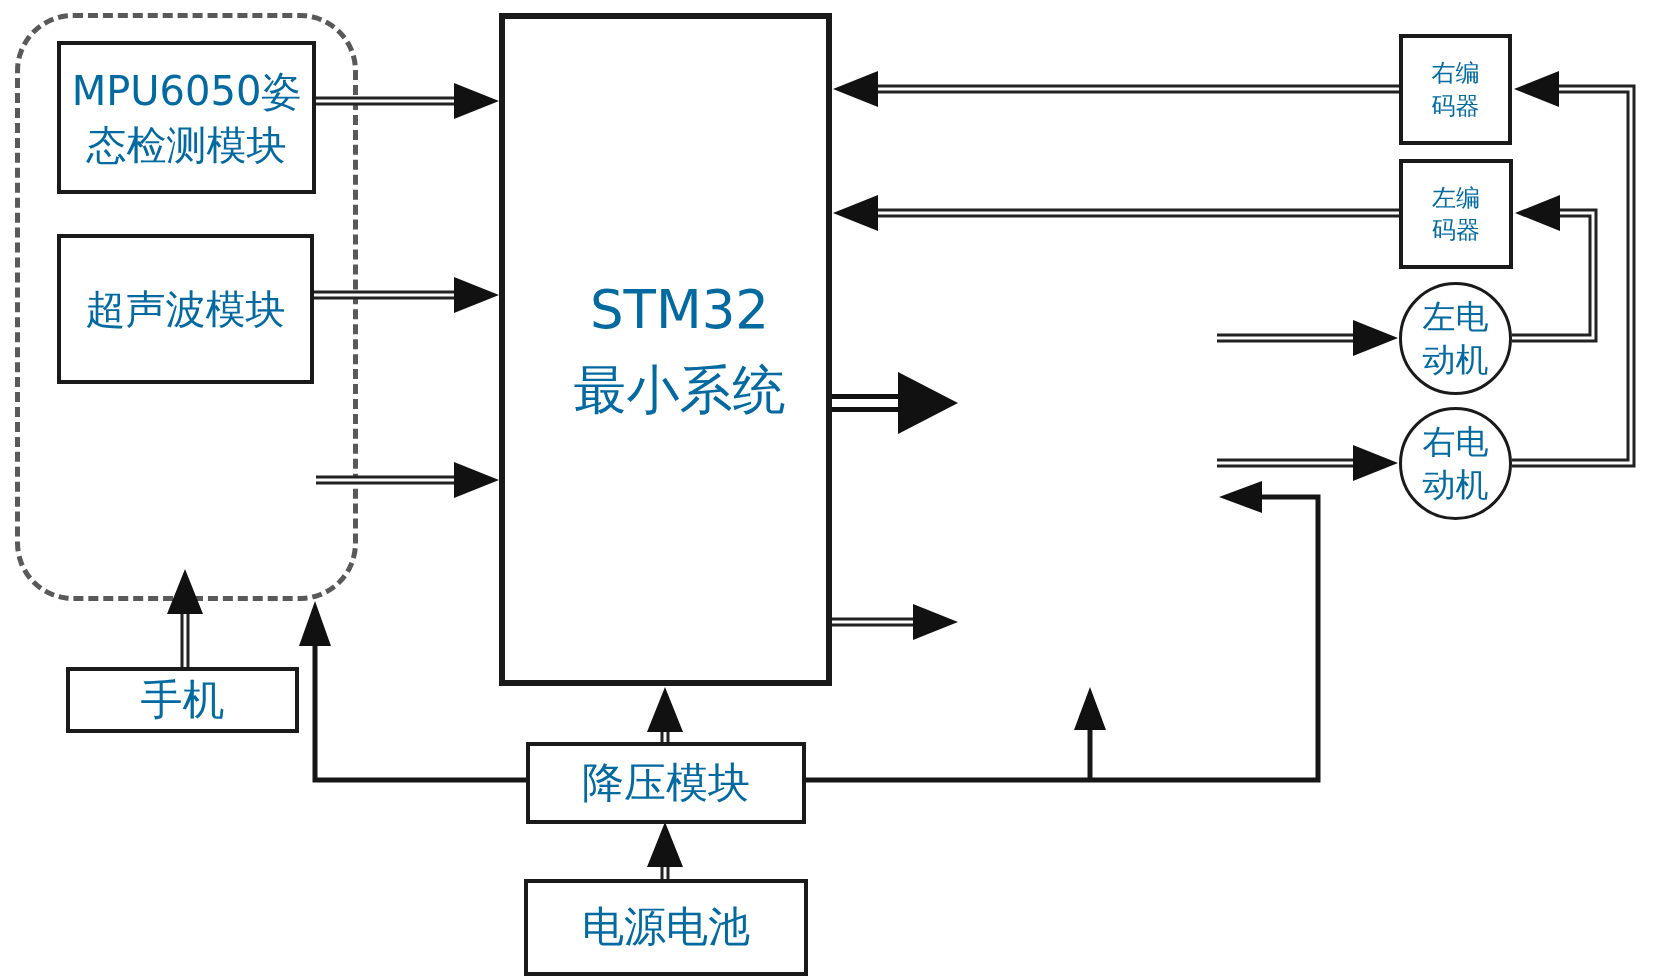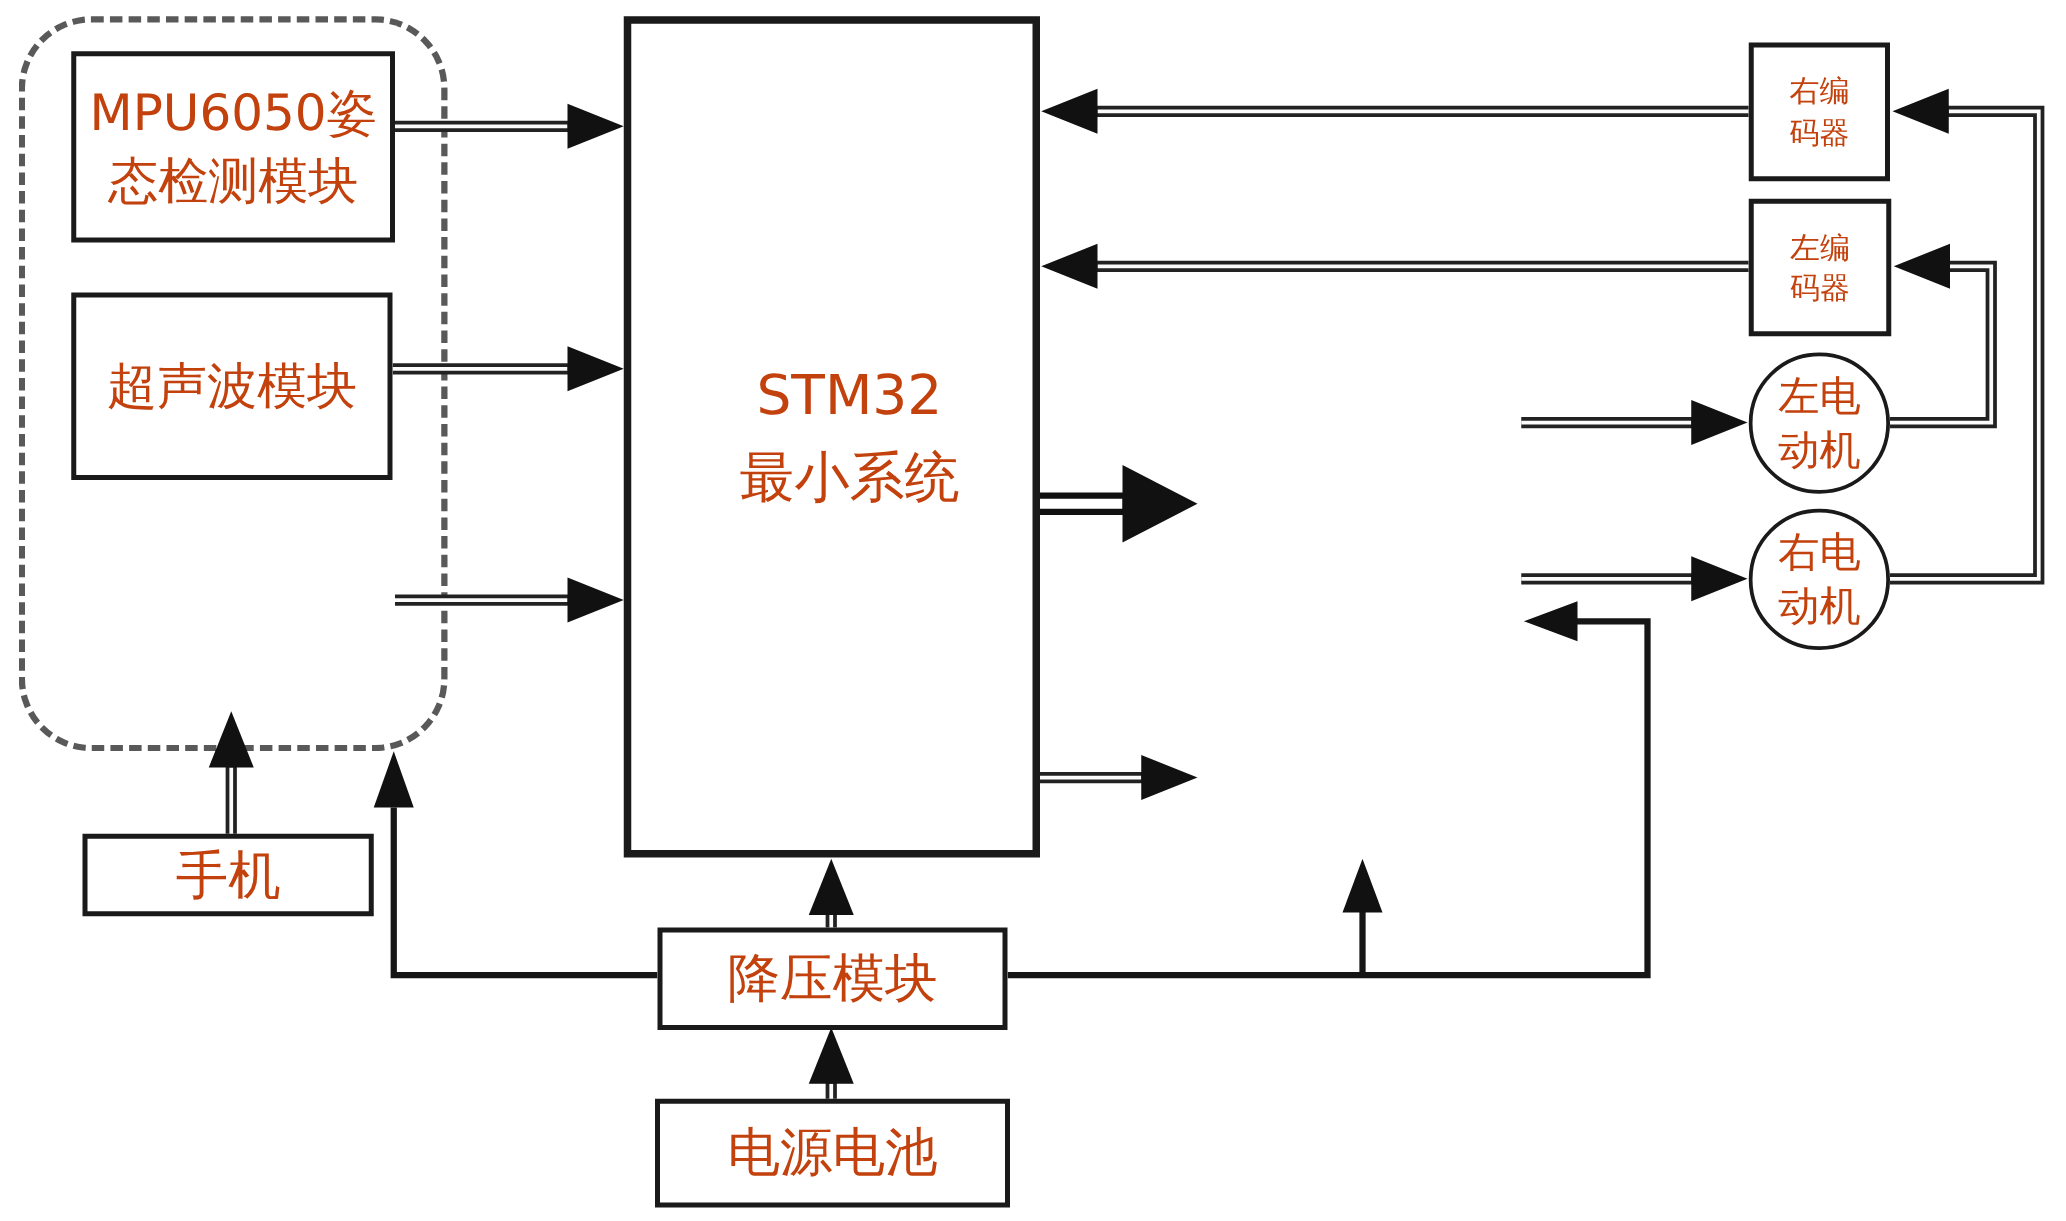--- a/index.html
+++ b/index.html
@@ -1,21 +1,21 @@
 <!DOCTYPE html>
 <html><head>
 <meta charset="utf-8">
 <style>
   html,body{margin:0;padding:0;background:#fff;}
   .canvas{
     position:relative;
     width:1653px;height:977px;
     background:#ffffff;
     font-family:"DejaVu Sans","Liberation Sans",sans-serif;
-    color:#c2410c;
+    color:#0369a1;
     overflow:hidden;
   }
   .wires{position:absolute;left:0;top:0;width:1653px;height:977px;}
   .node{
     position:absolute;
     box-sizing:border-box;
     background:#ffffff;
     border:4px solid #1a1a1a;
     display:flex;align-items:center;justify-content:center;
     text-align:center;
@@ -23,21 +23,21 @@
     line-height:1.35;
     font-size:40px;
   }
   .group-dashed{
     position:absolute;
     box-sizing:border-box;
     border:5px dashed #595959;
     border-radius:58px;
     background:transparent;
   }
-  .stm32{border-width:6px;font-size:44px;line-height:1.5;padding-left:28px;}
+  .stm32{border-width:6px;font-size:53px;line-height:1.5;padding-left:28px;}
   .mdrv{border-width:5px;font-size:50px;line-height:1.4;}
   .disp{font-size:50px;}
   .small-box{font-size:24px;line-height:1.35;}
   .circle{border-radius:50%;border-width:3px;font-size:33px;line-height:1.3;}
   .bottom-box{font-size:42px;}
   .phone{font-size:42px;}
   
   .w-outer{fill:none;stroke:#222;stroke-width:9;}
   .w-inner{fill:none;stroke:#fbfbfb;stroke-width:3;}
   .w-outer-thick{fill:none;stroke:#111;stroke-width:18;}
@@ -162,21 +162,21 @@
 
   <div class="node phone" style="left:66px;top:667px;width:233px;height:66px;">手机</div>
 
   <div class="node stm32" style="left:499px;top:13px;width:333px;height:673px;">STM32
 最小系统</div>
 
 
 
   <div class="node bottom-box" style="left:526px;top:742px;width:280px;height:82px;">降压模块</div>
 
-  <div class="node bottom-box" style="left:524px;top:879px;width:284px;height:87px;">电源电池</div>
+  <div class="node bottom-box" style="left:524px;top:879px;width:284px;height:97px;">电源电池</div>
 
   <div class="node small-box" style="left:1399px;top:34px;width:113px;height:111px;">右编
 码器</div>
 
   <div class="node small-box" style="left:1399px;top:159px;width:114px;height:110px;">左编
 码器</div>
 
   <div class="node circle" style="left:1399px;top:282px;width:113px;height:113px;">左电
 动机</div>
 

